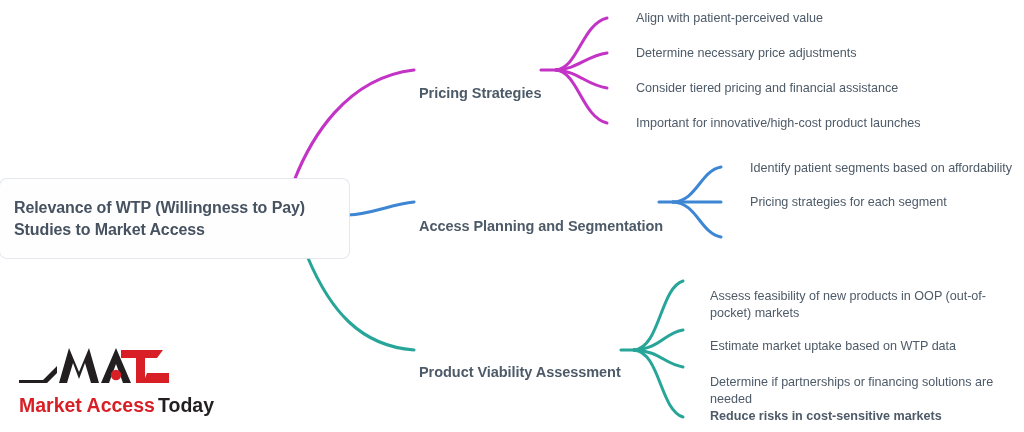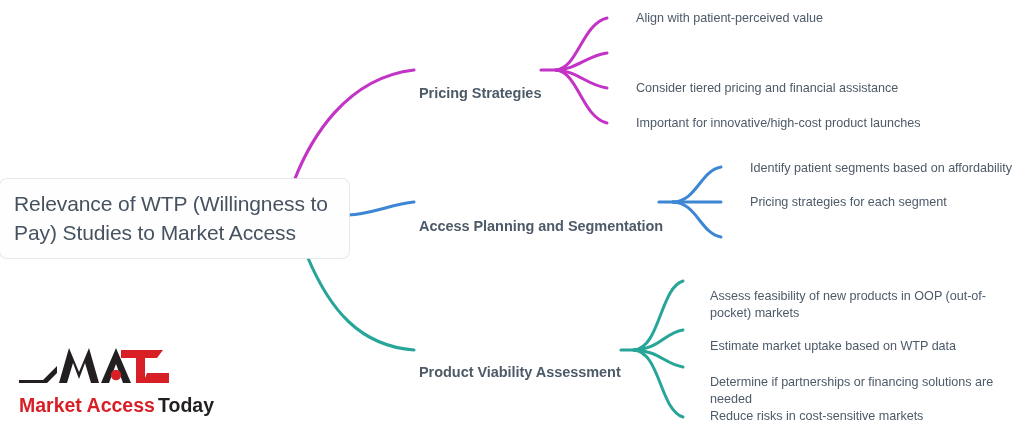--- a/index.html
+++ b/index.html
@@ -39,22 +39,22 @@
     left: 0px;
     top: 179px;
     width: 349px;
     min-height: 79px;
     background: #fefeff;
     border-radius: 7px;
     box-shadow: 0 0 0 1px rgba(225,229,234,0.85);
     display: flex;
     align-items: center;
     padding: 10px 20px 10px 14px;
-    font-size: 21px;
-    font-weight: 400;
+    font-size: 16px;
+    font-weight: 700;
     color: #465260;
     letter-spacing: -0.1px;
   }
 
   
   .branch-node {
     font-size: 14.5px;
     font-weight: 600;
     color: #4d5a68;
     letter-spacing: -0.05px;
@@ -83,21 +83,21 @@
 
   
   .leaf-a1 { left: 734px; top: 160px; }
   .leaf-a2 { left: 734px; top: 194px; }
   .leaf-a3 { left: 734px; top: 229px; }
 
   
   .leaf-v1 { left: 694px; top: 271px; width: 300px; }
   .leaf-v2 { left: 694px; top: 338px; text-align: right; }
   .leaf-v3 { left: 694px; top: 357px; width: 300px; }
-  .leaf-v4 { left: 694px; top: 408px; }
+  .leaf-v4 { left: 694px; top: 408px; font-weight: bold; }
 
   
   #logo {
     position: absolute;
     left: 17px;
     top: 342px;
     width: 212px;
     height: 78px;
   }
   #logo svg { display: block; }
@@ -146,20 +146,23 @@
   <div class="node branch-node branch-access">
     <span>Access Planning and Segmentation</span>
   </div>
   <div class="node branch-node branch-viability">
     <span>Product Viability Assessment</span>
   </div>
 
   <div class="node leaf-node leaf-nowrap leaf-p1">
     <span>Align with patient-perceived value</span>
   </div>
+  <div class="node leaf-node leaf-nowrap leaf-p2">
+    <span>Determine necessary price adjustments</span>
+  </div>
   <div class="node leaf-node leaf-nowrap leaf-p3">
     <span>Consider tiered pricing and financial assistance</span>
   </div>
   <div class="node leaf-node leaf-nowrap leaf-p4">
     <span>Important for innovative/high-cost product launches</span>
   </div>
 
   <div class="node leaf-node leaf-nowrap leaf-a1">
     <span>Identify patient segments based on affordability</span>
   </div>

